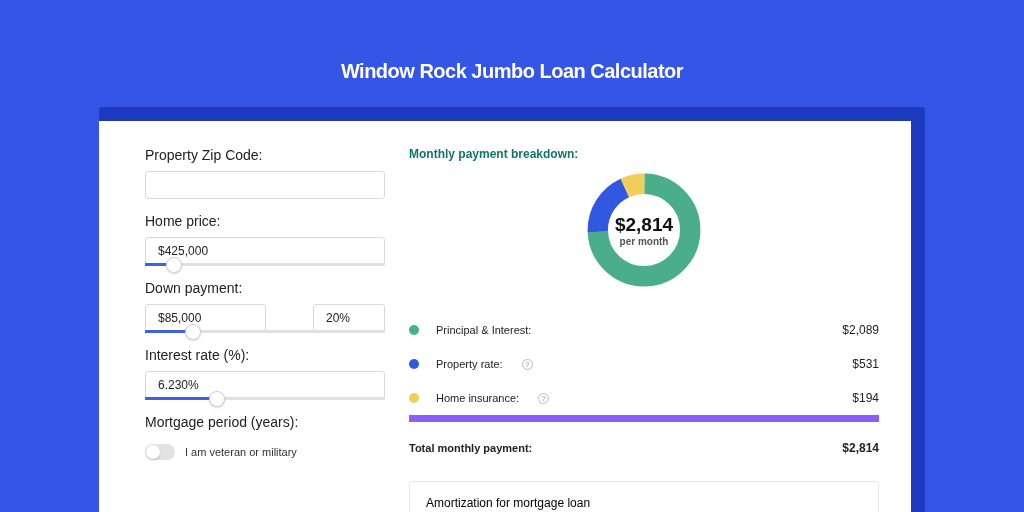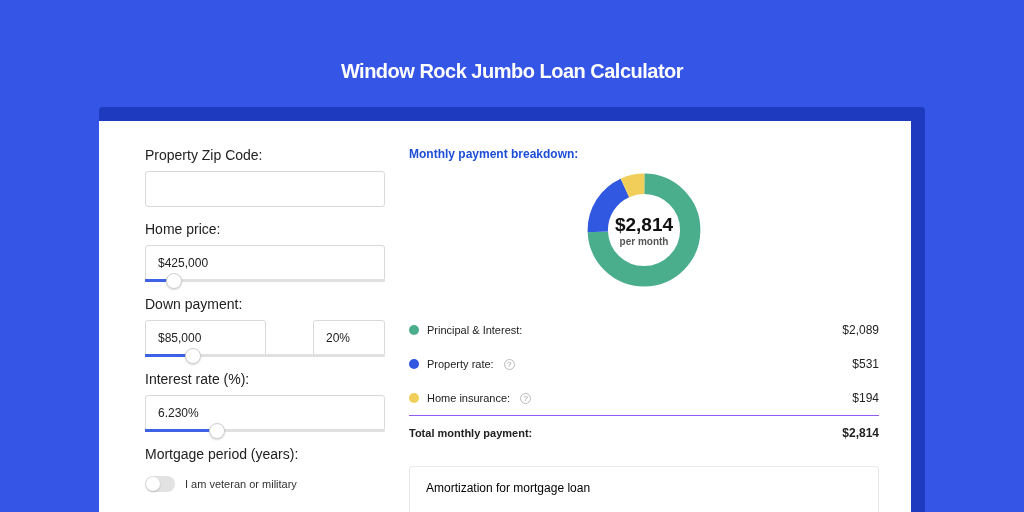--- a/index.html
+++ b/index.html
@@ -46,21 +46,21 @@
   .left-col { width: 240px; flex-shrink: 0; }
   .right-col { flex: 1; }
 
   .field-label {
     font-size: 14px;
     color: #222;
     margin-bottom: 8px;
   }
   .text-input {
     width: 100%;
-    height: 36px;
+    height: 28px;
     border: 1px solid #d9d9d9;
     border-radius: 3px;
     padding: 0 12px;
     font-size: 12px;
     color: #222;
     background: #fff;
   }
   .field-group { margin-bottom: 14px; position: relative; }
 
   .slider-track {
@@ -131,21 +131,21 @@
     position: absolute;
     top: 1px;
     left: 1px;
     box-shadow: 0 1px 2px rgba(0,0,0,0.2);
   }
   .toggle-label { font-size: 11px; color: #333; }
 
   .section-title {
     font-size: 12px;
     font-weight: 700;
-    color: #1d4ed8;
+    color: #0f766e;
     margin-bottom: 8px;
   }
   .donut-wrap {
     display: flex;
     justify-content: center;
     margin: 6px 0 22px 0;
     position: relative;
   }
   .donut-center {
     position: absolute;
@@ -159,34 +159,34 @@
 
   .legend-row {
     display: flex;
     align-items: center;
     justify-content: space-between;
     padding: 10px 0;
   }
   .legend-label {
     display: flex;
     align-items: center;
-    gap: 8px;
+    gap: 17px;
     font-size: 11px;
     color: #222;
   }
   .legend-dot {
     width: 10px;
     height: 10px;
     border-radius: 50%;
     display: inline-block;
   }
   .legend-value { font-size: 12px; color: #222; }
   .legend-total {
-    border-top: 1px solid #8b5cf6;
-    padding-top: 10px;
+    border-top: 7px solid #8b5cf6;
+    padding-top: 19px;
     font-weight: 700;
   }
   .legend-total .legend-value { font-weight: 700; }
   .info-icon {
     width: 11px;
     height: 11px;
     border: 1px solid #bbb;
     border-radius: 50%;
     display: inline-flex;
     align-items: center;

